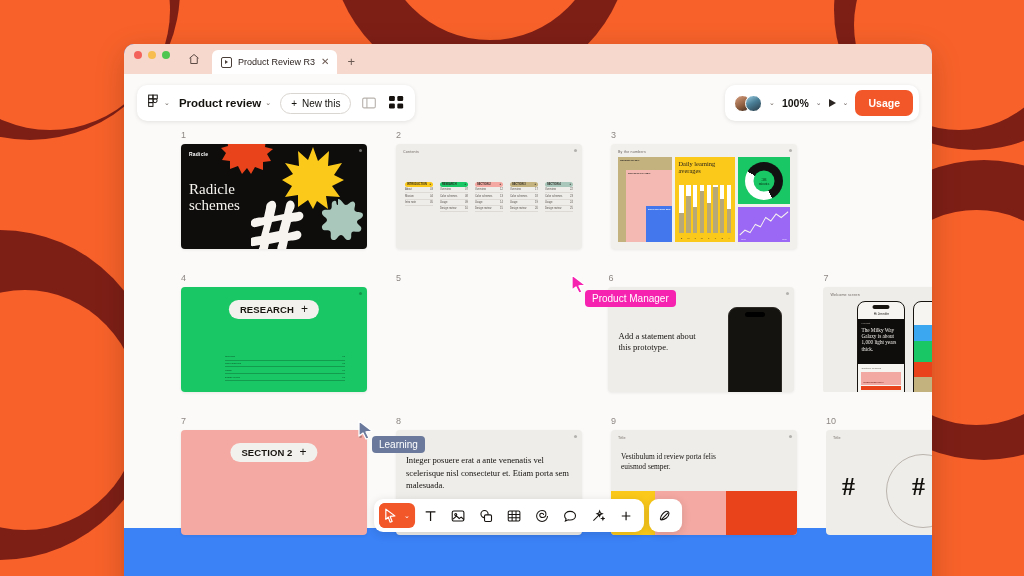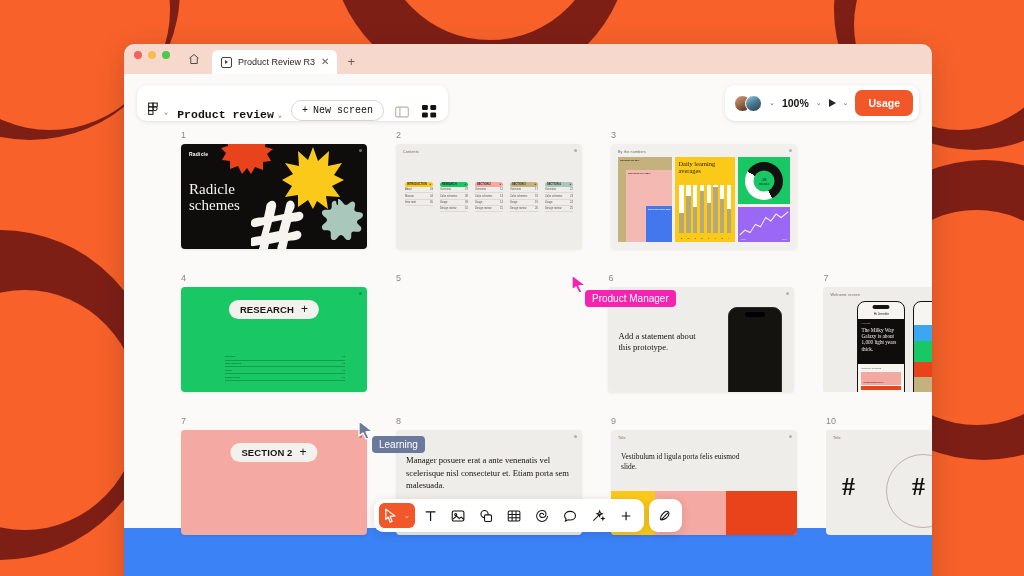--- a/index.html
+++ b/index.html
@@ -58,23 +58,22 @@
   .tab-close { font-size: 10px; color: #6b5a53; cursor: pointer; line-height: 1; }
   .new-tab { margin-left: 10px; margin-bottom: 5px; font-size: 13px; color: #6b5a53; cursor: pointer; }
 
   
   .app { position: relative; height: 454px; background: #FBFAF8; }
 
   
   .toolbar-left {
     position: absolute; left: 13px; top: 11px;
     height: 36px; background: #fff; border-radius: 10px;
-    display: flex; align-items: flex-end; padding: 0 10px; gap: 9px;
+    display: flex; align-items: center; padding: 0 10px; gap: 9px;
     box-shadow: 0 1px 4px rgba(0,0,0,.10);
-    font-family: Liberation Mono, monospace;
   }
   .tb-item { display: flex; align-items: center; gap: 4px; cursor: pointer; }
   .caret { font-size: 7px; color: #6b6460; }
   .doc-title { font-size: 11.5px; font-weight: bold; color: #14120F; }
   .new-slide {
     display: flex; align-items: center; gap: 5px;
     border: 1px solid #D9D5D0; border-radius: 14px;
     padding: 4px 10px; font-size: 10px; color: #14120F; cursor: pointer;
   }
   .tb-icon { width: 18px; height: 18px; display: flex; align-items: center; justify-content: center; cursor: pointer; }
@@ -295,21 +294,21 @@
           </svg>
         </span>
         <span class="caret">⌄</span>
       </div>
       <div class="tb-item">
         <span class="doc-title">Product review</span>
         <span class="caret">⌄</span>
       </div>
       <div class="new-slide">
         <span>+</span>
-        <span>New screen</span>
+        <span>New this</span>
       </div>
       <div class="tb-icon">
         <svg width="14" height="12" viewBox="0 0 20 16" fill="none" stroke="#b8b2ad" stroke-width="1.6">
             <rect x="1" y="1" width="18" height="14" rx="2"></rect>
             <path d="M7 1v14"></path>
           </svg>
       </div>
       <div class="tb-icon">
         <svg width="15" height="15" viewBox="0 0 18 18" fill="#15120F">
             <rect x="0" y="0" width="7" height="6" rx="1.5"></rect>
@@ -644,30 +643,30 @@
               <span class="pl">+</span>
             </div>
           </div>
         </div>
 
         <div class="scell">
           <div class="snum">8</div>
           <div class="slide s8">
             <span class="sdot"></span>
             <span class="slbl">Title</span>
-            <div class="body">Manager posuere erat a ante venenatis vel scelerisque nisl consectetur et. Etiam porta sem malesuada.</div>
+            <div class="body">Integer posuere erat a ante venenatis vel scelerisque nisl consectetur et. Etiam porta sem malesuada.</div>
           </div>
         </div>
 
         <div class="scell">
           <div class="snum">9</div>
           <div class="slide s9">
             <span class="sdot"></span>
             <span class="slbl">Title</span>
-            <div class="body">Vestibulum id ligula porta felis euismod slide.</div>
+            <div class="body">Vestibulum id review porta felis euismod semper.</div>
             <div class="blocks">
                 <div></div>
                 <div></div>
                 <div></div>
               </div>
           </div>
         </div>
 
         <div class="scell" style="width:110px;overflow:hidden;">
           <div class="snum">10</div>

